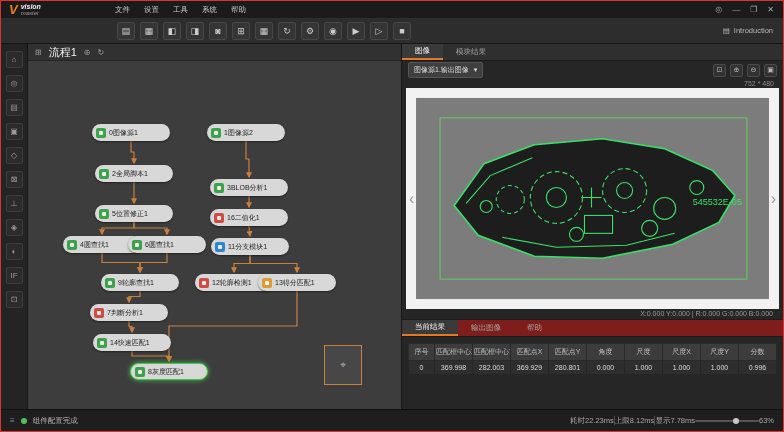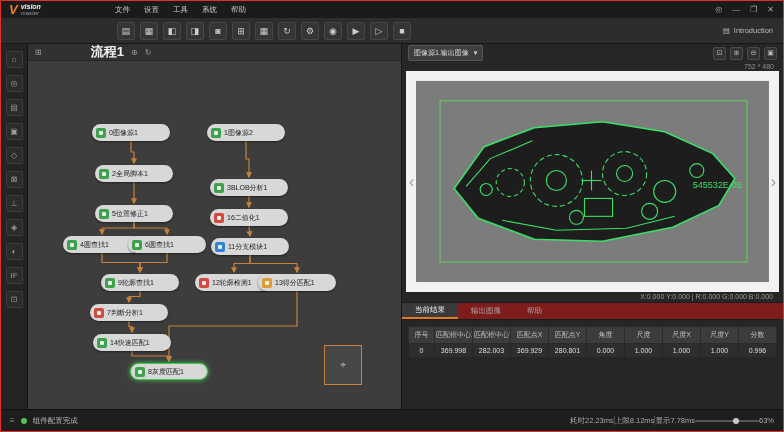--- a/index.html
+++ b/index.html
@@ -24,21 +24,21 @@
   .introduction{margin-left:auto;padding-right:10px;font-size:7.5px;color:#b8b8b8;display:flex;align-items:center;gap:4px;}
 
   
   .sidebar{position:absolute;left:0;top:43px;bottom:22px;width:27px;background:#242424;border-right:1px solid #161616;display:flex;flex-direction:column;align-items:center;padding-top:7px;gap:7px;}
   .sb-btn{width:17px;height:17px;border:1px solid #3d3d3d;border-radius:2px;color:#9a9a9a;font-size:8px;display:flex;align-items:center;justify-content:center;background:#2b2b2b;}
 
   
   .canvas-area{position:absolute;left:27px;top:43px;width:373px;bottom:22px;background:#3d3d3d;}
   .canvas-header{height:17px;background:#313131;border-bottom:1px solid #262626;display:flex;align-items:center;gap:7px;padding:0 7px;}
   .ch-icon{font-size:8px;color:#9c9c9c;}
-  .canvas-tab{font-size:13px;color:#f0f0f0;font-weight:bold;margin-left:42px;}
+  .canvas-tab{font-size:11px;color:#f0f0f0;font-weight:normal;}
   .flow-canvas{position:absolute;left:0;right:0;top:17px;bottom:0;overflow:hidden;}
   .flow-edges{position:absolute;left:0;top:0;}
   .node{position:absolute;width:78px;height:17px;background:#d8d8d8;border-radius:9px;display:flex;align-items:center;padding:0 4px;gap:3px;box-shadow:0 1px 2px rgba(0,0,0,.45);}
   .node.selected{border:1px solid #46c54c;box-shadow:0 0 5px #46c54c;}
   .node-icon{width:10px;height:10px;border-radius:2px;flex:none;display:flex;align-items:center;justify-content:center;color:#fff;font-size:6px;}
   .node-icon::after{content:"";width:4px;height:4px;background:rgba(255,255,255,.9);border-radius:1px;}
   .node-label{font-size:7px;color:#1e1e1e;white-space:nowrap;overflow:hidden;}
   .minimap{position:absolute;left:296px;top:284px;width:38px;height:40px;background:#474747;border:1px solid #c9803c;display:flex;align-items:center;justify-content:center;}
   .minimap-glyph{color:#b5b5b5;font-size:10px;}
 
@@ -228,20 +228,24 @@
           <span class="node-label">14快速匹配1</span>
         </div>
         <div class="node selected" style="left: 102px; top: 302px;">
           <span class="node-icon" style="background: rgb(61, 162, 75);"></span>
           <span class="node-label">8灰度匹配1</span>
         </div>
       </div>
   </div>
 
   <div class="right-panel">
+    <div class="rp-tabs">
+        <span class="rp-tab active">图像</span>
+        <span class="rp-tab">模块结果</span>
+      </div>
 
     <div class="viewer-toolbar">
       <span class="source-select">
         <span>图像源1.输出图像</span>
         <span>▾</span>
       </span>
       <span class="viewer-icons">
           <span class="view-btn">⊡</span>
           <span class="view-btn">⊕</span>
           <span class="view-btn">⊖</span>

